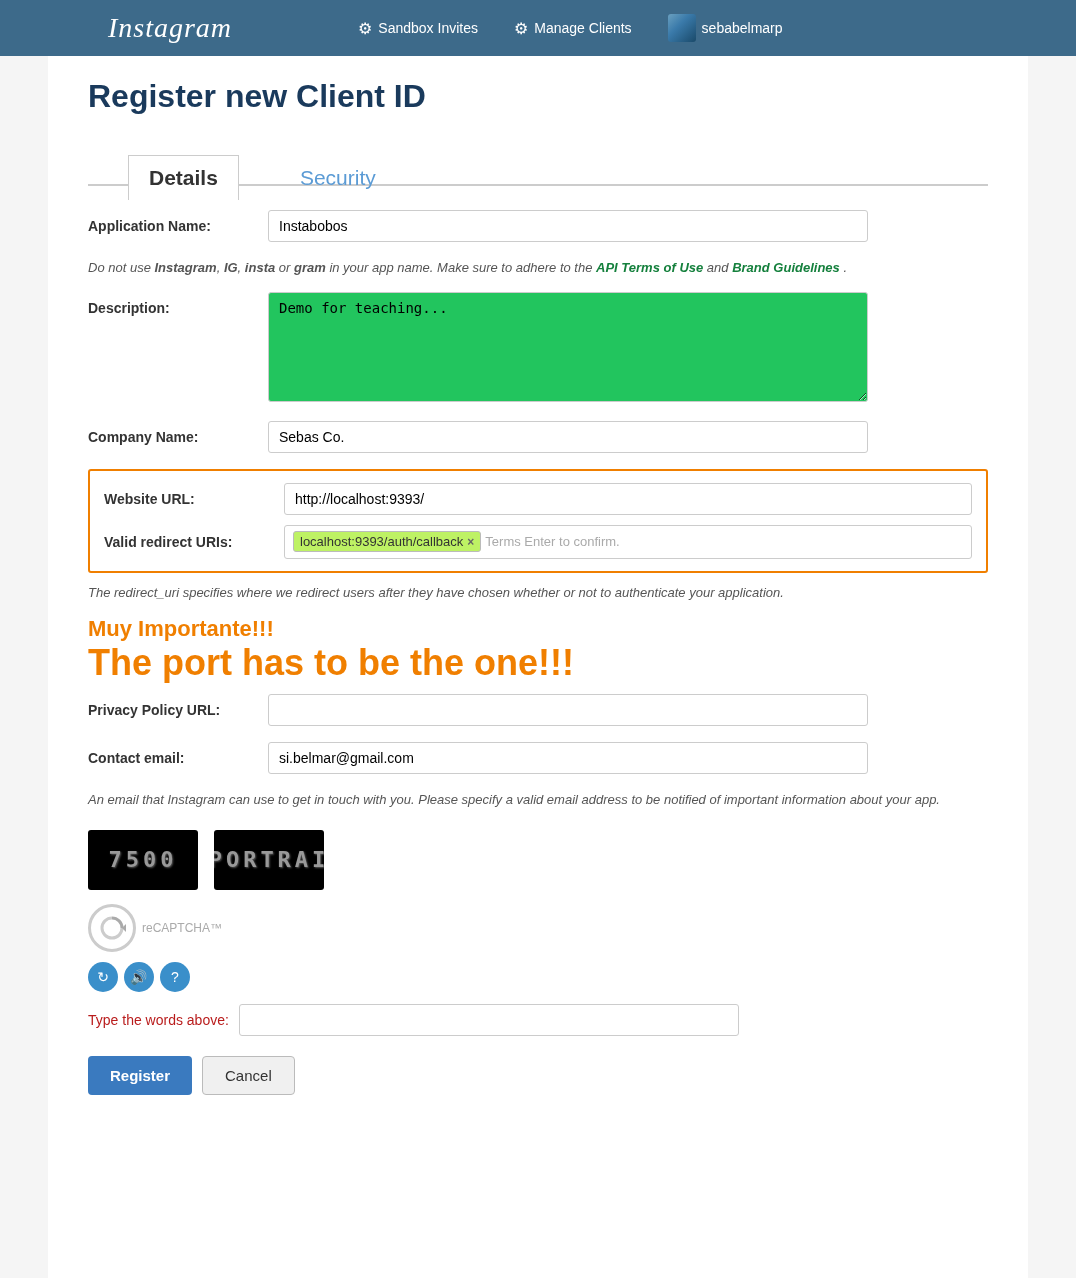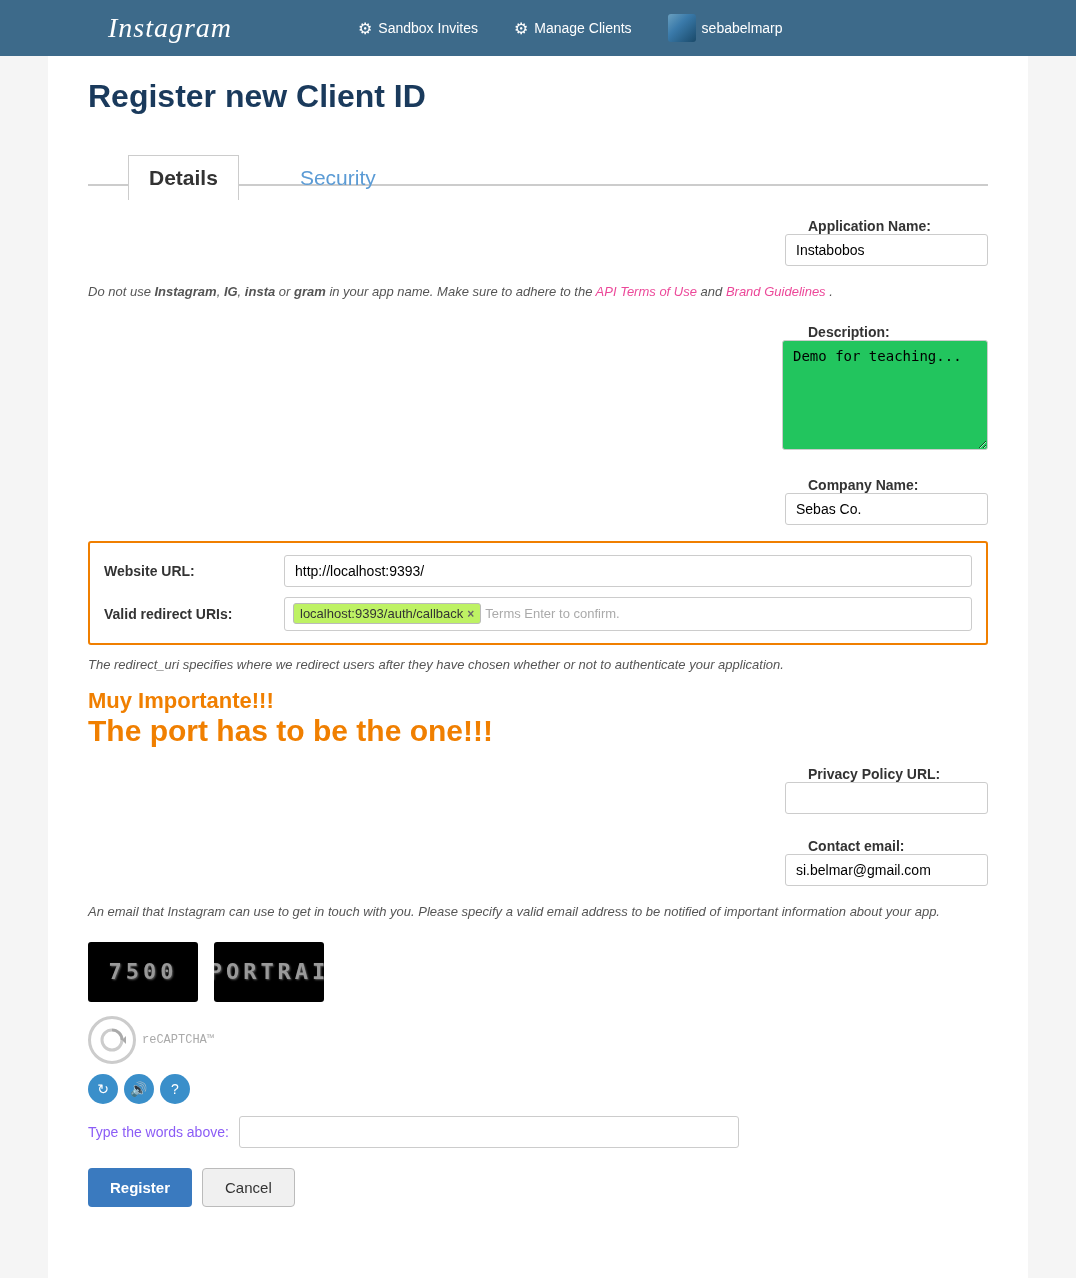--- a/index.html
+++ b/index.html
@@ -105,23 +105,22 @@
       color: #333;
     }
     .tab.inactive {
       color: #5b9bd5;
       border-color: transparent;
     }
 
     
     .form-row {
       display: flex;
-      align-items: flex-end;
+      align-items: flex-start;
       margin-bottom: 16px;
-      flex-direction: column;
     }
     .form-label {
       width: 180px;
       min-width: 180px;
       font-weight: bold;
       padding-top: 8px;
       font-size: 14px;
     }
     .form-control {
       flex: 1;
@@ -147,22 +146,23 @@
     }
     .form-note {
       font-style: italic;
       font-size: 13px;
       color: #555;
       margin-bottom: 14px;
       line-height: 1.5;
       max-width: 900px;
     }
     .form-note a, .form-note-link {
-      color: #ec4899;
+      color: #15803d;
       text-decoration: none;
+      font-weight: bold;
     }
     .form-note strong {
       font-weight: bold;
       font-style: italic;
     }
 
     
     .url-section {
       border: 2px solid #f07f00;
       border-radius: 3px;
@@ -227,21 +227,21 @@
     }
 
     
     .annotation-orange {
       color: #f07f00;
       font-size: 22px;
       font-weight: bold;
     }
     .annotation-orange-large {
       color: #f07f00;
-      font-size: 30px;
+      font-size: 36px;
       font-weight: bold;
     }
 
     
     .captcha-area {
       margin: 20px 0;
     }
     .captcha-images {
       display: flex;
       gap: 16px;
@@ -263,21 +263,20 @@
       color: #999;
       letter-spacing: 4px;
       font-family: monospace;
       text-shadow: 1px 1px 2px #555;
     }
     .captcha-logo {
       display: flex;
       align-items: center;
       gap: 6px;
       margin-bottom: 10px;
-      font-family: Liberation Mono, monospace;
     }
     .captcha-logo-icon {
       width: 48px;
       height: 48px;
       border-radius: 50%;
       border: 3px solid #ccc;
       display: flex;
       align-items: center;
       justify-content: center;
       font-size: 24px;
@@ -307,21 +306,21 @@
     .captcha-btn-help { background: #3a8fca; color: white; }
 
     .captcha-input-row {
       display: flex;
       align-items: center;
       gap: 10px;
       margin-bottom: 20px;
     }
     .captcha-input-label {
       font-size: 14px;
-      color: #8b5cf6;
+      color: #b91c1c;
     }
     .captcha-input {
       width: 500px;
       padding: 7px 10px;
       border: 1px solid #ccc;
       border-radius: 3px;
       font-size: 14px;
     }
 
     

